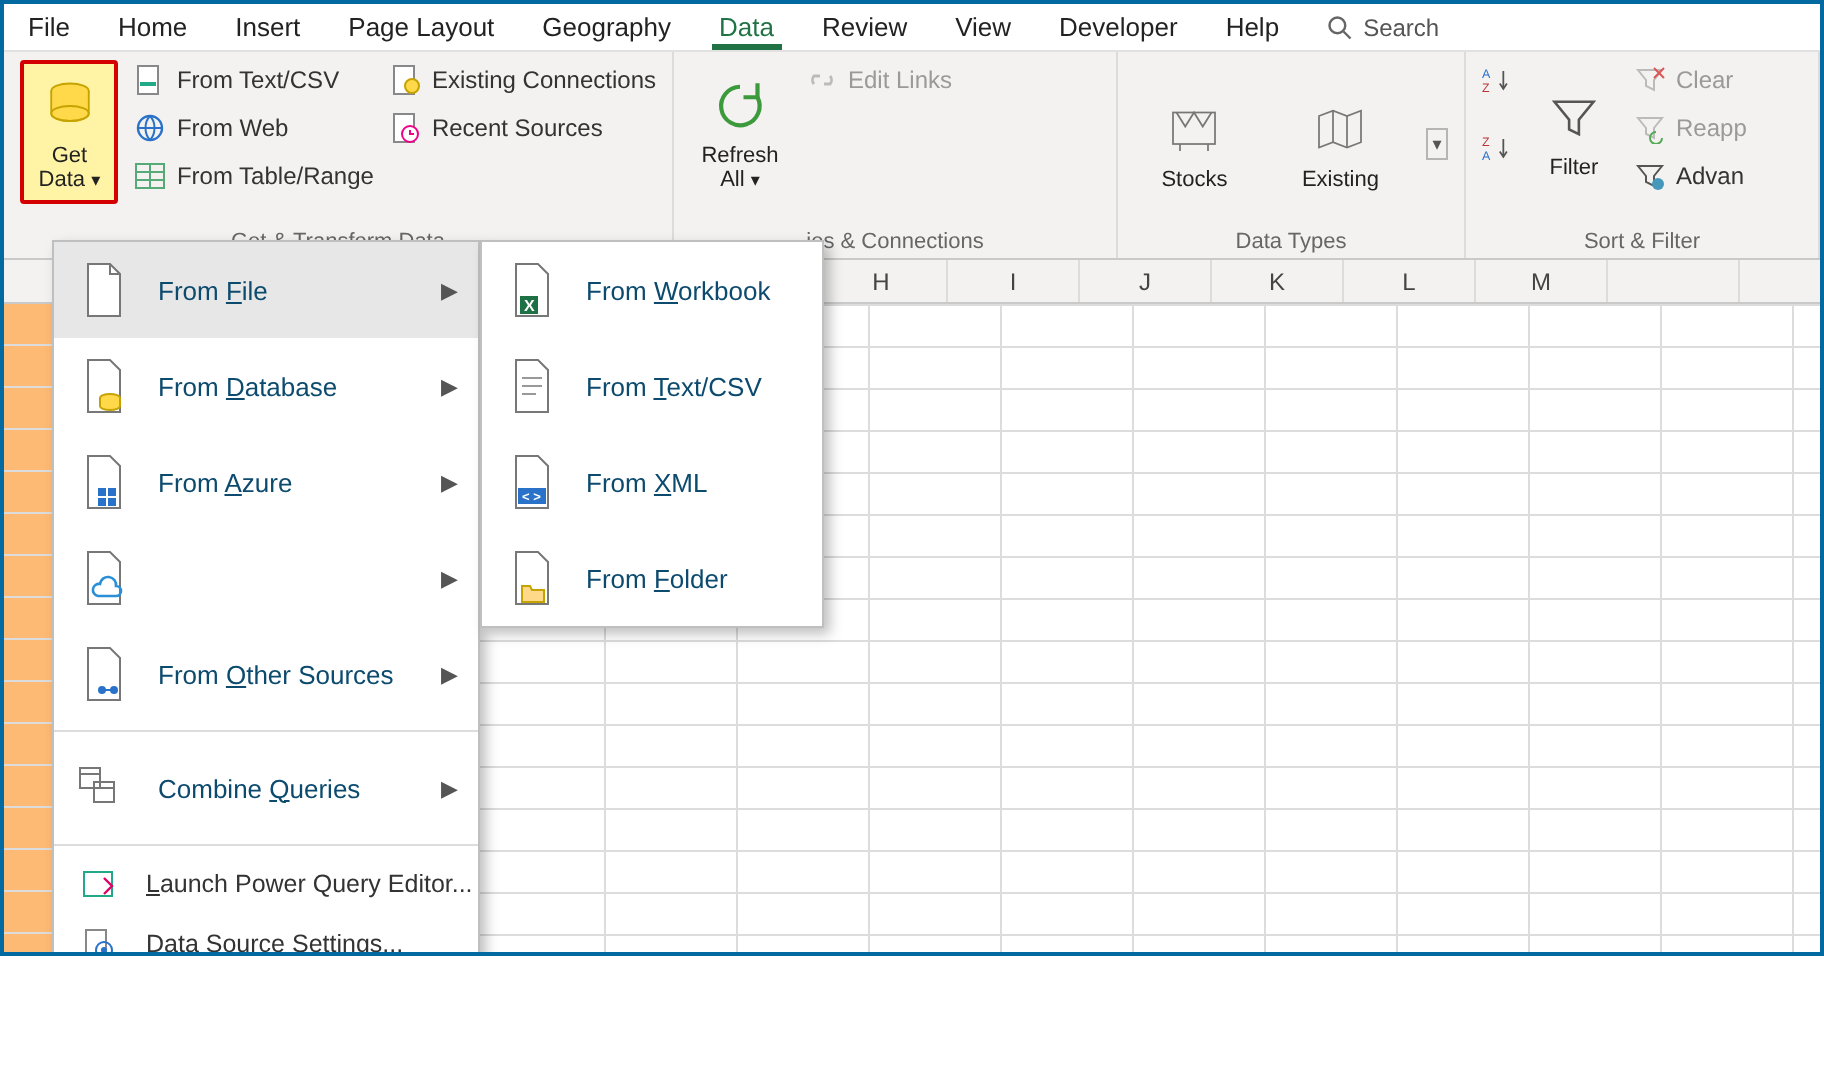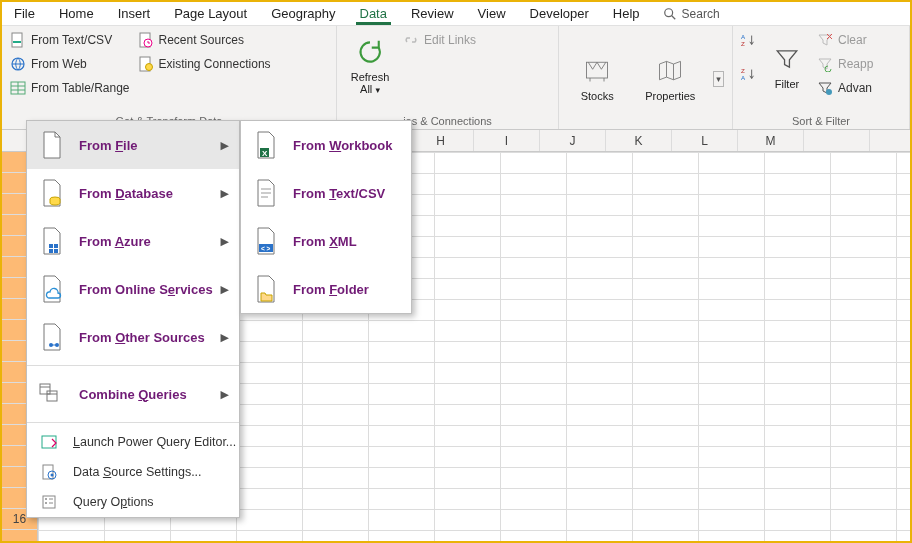--- a/index.html
+++ b/index.html
@@ -1,17 +1,17 @@
 <!DOCTYPE html>
 <html><head>
 <meta charset="utf-8">
 <style>
   * { box-sizing: border-box; margin: 0; padding: 0; }
   body { font-family: "Segoe UI", Arial, sans-serif; font-size: 12px; color: #222; background: #fff; }
-  .frame { width: 912px; height: 543px; border: 2px solid #eab308; position: relative; overflow: hidden; background: #fff; }
+  .frame { width: 912px; height: 478px; border: 2px solid #0369a1; position: relative; overflow: hidden; background: #fff; }
   
   .menubar { display: flex; align-items: center; height: 24px; background: #fff; border-bottom: 1px solid #e1e1e1; }
   .menubar .tab { padding: 3px 12px; font-size: 13px; cursor: default; }
   .menubar .tab.active { color: #217346; font-weight: 400; }
   .menubar .tab.active-underline { position: relative; }
   .menubar .tab.active-underline::after { content:""; position:absolute; left:8px; right:8px; bottom:-1px; height:3px; background:#217346; }
   .menubar .search { display:flex; align-items:center; gap:4px; padding:3px 10px; color:#555; }
 
   
   .ribbon { height: 104px; background: #f3f2f1; display:flex; border-bottom:1px solid #c9c9c9; }
@@ -40,21 +40,21 @@
     background-image: linear-gradient(to right,#dcdcdc 1px,transparent 1px),
                       linear-gradient(to bottom,#dcdcdc 1px,transparent 1px);
     background-size:66px 21px;
   }
   .tl-corner { position:absolute; left:0; top:0; width:36px; height:22px; background:#f3f2f1; border-right:1px solid #c9c9c9; border-bottom:1px solid #c9c9c9; z-index:2; }
 
   
   .menu { position:absolute; background:#fff; border:1px solid #bfbfbf; box-shadow:3px 3px 6px rgba(0,0,0,0.25); z-index:50; font-size:13px; }
   .menu .item { display:flex; align-items:center; height:48px; padding:0 12px; gap:14px; cursor:default; position:relative; white-space:nowrap; }
   .menu .item.hover { background:#e7e7e7; }
-  .menu .item .lbl { font-weight:700; color:#701a75; }
+  .menu .item .lbl { font-weight:400; color:#0c4a6e; }
   .menu .item .arrow { position:absolute; right:10px; color:#555; font-size:11px; }
   .menu .iconbox { width:26px; height:30px; display:flex; align-items:center; justify-content:center; flex:0 0 26px; }
   .menu .sep { height:1px; background:#dcdcdc; margin:4px 0; }
   .menu .slim { height:30px; }
   .menu .slim .lbl { font-weight:400; font-size:12.5px; color:#333;text-align:center; }
   .menu .slim .iconbox { width:20px; height:20px; flex:0 0 20px; }
 
   .menu1 { left:24px; top:118px; width:214px; }
   .menu2 { left:238px; top:118px; width:172px; }
 
@@ -85,20 +85,30 @@
           </svg>
       </span>
       <span>Search</span>
     </div>
   </div>
 
   <div class="ribbon">
 
     <div class="group" style="width:335px">
       <div class="group-body">
+        <div class="bigbtn getdata-highlight">
+          <div class="icon-slot">
+            <svg width="30" height="30" viewBox="0 0 32 32">
+                <ellipse cx="16" cy="8" rx="10" ry="4" fill="#ffd94a" stroke="#c7a300"></ellipse>
+                <path d="M6 8v12c0 2.2 4.5 4 10 4s10-1.8 10-4V8" fill="#ffd94a" stroke="#c7a300"></path>
+                <ellipse cx="16" cy="20" rx="10" ry="4" fill="none" stroke="#c7a300"></ellipse>
+              </svg>
+          </div>
+          <div class="lbl"><span>Get</span><br><span>Data</span> <span style="font-size:9px">▾</span></div>
+        </div>
         <div class="smallrows">
           <div class="smallbtn">
             <span class="ic">
                 <svg width="16" height="16" viewBox="0 0 16 16">
                   <rect x="2" y="1" width="10" height="14" fill="#fff" stroke="#888"></rect>
                   <rect x="3" y="9" width="8" height="2" fill="#2a8"></rect>
                 </svg>
               </span>
             <span>From Text/CSV</span>
           </div>
@@ -121,34 +131,34 @@
                 </svg>
               </span>
             <span>From Table/Range</span>
           </div>
         </div>
         <div class="smallrows">
           <div class="smallbtn">
             <span class="ic">
                 <svg width="16" height="16" viewBox="0 0 16 16">
                   <rect x="2" y="1" width="10" height="14" fill="#fff" stroke="#888"></rect>
+                  <circle cx="11" cy="11" r="3.5" fill="#ffd94a" stroke="#c7a300"></circle>
+                </svg>
+              </span>
+            <span>Existing Connections</span>
+          </div>
+          <div class="smallbtn">
+            <span class="ic">
+                <svg width="16" height="16" viewBox="0 0 16 16">
+                  <rect x="2" y="1" width="10" height="14" fill="#fff" stroke="#888"></rect>
                   <circle cx="10" cy="11" r="4" fill="#fff" stroke="#e08"></circle>
                   <path d="M10 9v2h2" stroke="#e08" fill="none"></path>
                 </svg>
               </span>
             <span>Recent Sources</span>
-          </div>
-          <div class="smallbtn">
-            <span class="ic">
-                <svg width="16" height="16" viewBox="0 0 16 16">
-                  <rect x="2" y="1" width="10" height="14" fill="#fff" stroke="#888"></rect>
-                  <circle cx="11" cy="11" r="3.5" fill="#ffd94a" stroke="#c7a300"></circle>
-                </svg>
-              </span>
-            <span>Existing Connections</span>
           </div>
         </div>
       </div>
       <div class="group-label">Get &amp; Transform Data</div>
     </div>
 
     <div class="group" style="width:222px">
       <div class="group-body">
         <div class="bigbtn">
           <div class="icon-slot">
@@ -187,24 +197,25 @@
           <div class="lbl">Stocks</div>
         </div>
         <div class="bigbtn" style="width:70px">
           <div class="icon-slot">
             <svg width="30" height="28" viewBox="0 0 32 32">
                 <path d="M4 8l8-3 8 3 8-3v18l-8 3-8-3-8 3z" fill="none" stroke="#777"></path>
                 <line x1="12" y1="5" x2="12" y2="23" stroke="#777"></line>
                 <line x1="20" y1="8" x2="20" y2="26" stroke="#777"></line>
               </svg>
           </div>
-          <div class="lbl">Properties</div>
+          <div class="lbl">Existing</div>
         </div>
         <div style="align-self:center;border:1px solid #b5b5b5;padding:2px 2px;font-size:9px;color:#555">▾</div>
       </div>
+      <div class="group-label">Data Types</div>
     </div>
 
     <div class="group" style="flex:1">
       <div class="group-body">
         <div class="smallrows" style="justify-content:center;gap:14px;">
           <div class="smallbtn">
             <span class="ic">
                 <svg width="18" height="16" viewBox="0 0 18 16">
                   <text x="0" y="7" font-size="7" fill="#2a72c9">A</text>
                   <text x="0" y="15" font-size="7" fill="#b33">Z</text>
@@ -339,21 +350,20 @@
       <span class="lbl"><span>From </span><span class="underline">A</span><span>zure</span></span>
       <span class="arrow">▶</span>
     </div>
     <div class="item">
       <div class="iconbox">
           <svg width="22" height="28" viewBox="0 0 22 28">
             <path d="M3 1h11l5 5v21H3z" fill="#fff" stroke="#777"></path>
             <path d="M8 23a3 3 0 0 1 1-6 4 4 0 0 1 8 1 2.5 2.5 0 0 1 0 5z" fill="none" stroke="#2a8fd6" stroke-width="1.3"></path>
           </svg>
         </div>
-      <span class="lbl"><span>From Online S</span><span class="underline">e</span><span>rvices</span></span>
       <span class="arrow">▶</span>
     </div>
     <div class="item">
       <div class="iconbox">
           <svg width="22" height="28" viewBox="0 0 22 28">
             <path d="M3 1h11l5 5v21H3z" fill="#fff" stroke="#777"></path>
             <circle cx="10" cy="22" r="2" fill="#2a72c9"></circle>
             <circle cx="16" cy="22" r="2" fill="#2a72c9"></circle>
             <line x1="10" y1="22" x2="16" y2="22" stroke="#2a72c9"></line>
           </svg>

